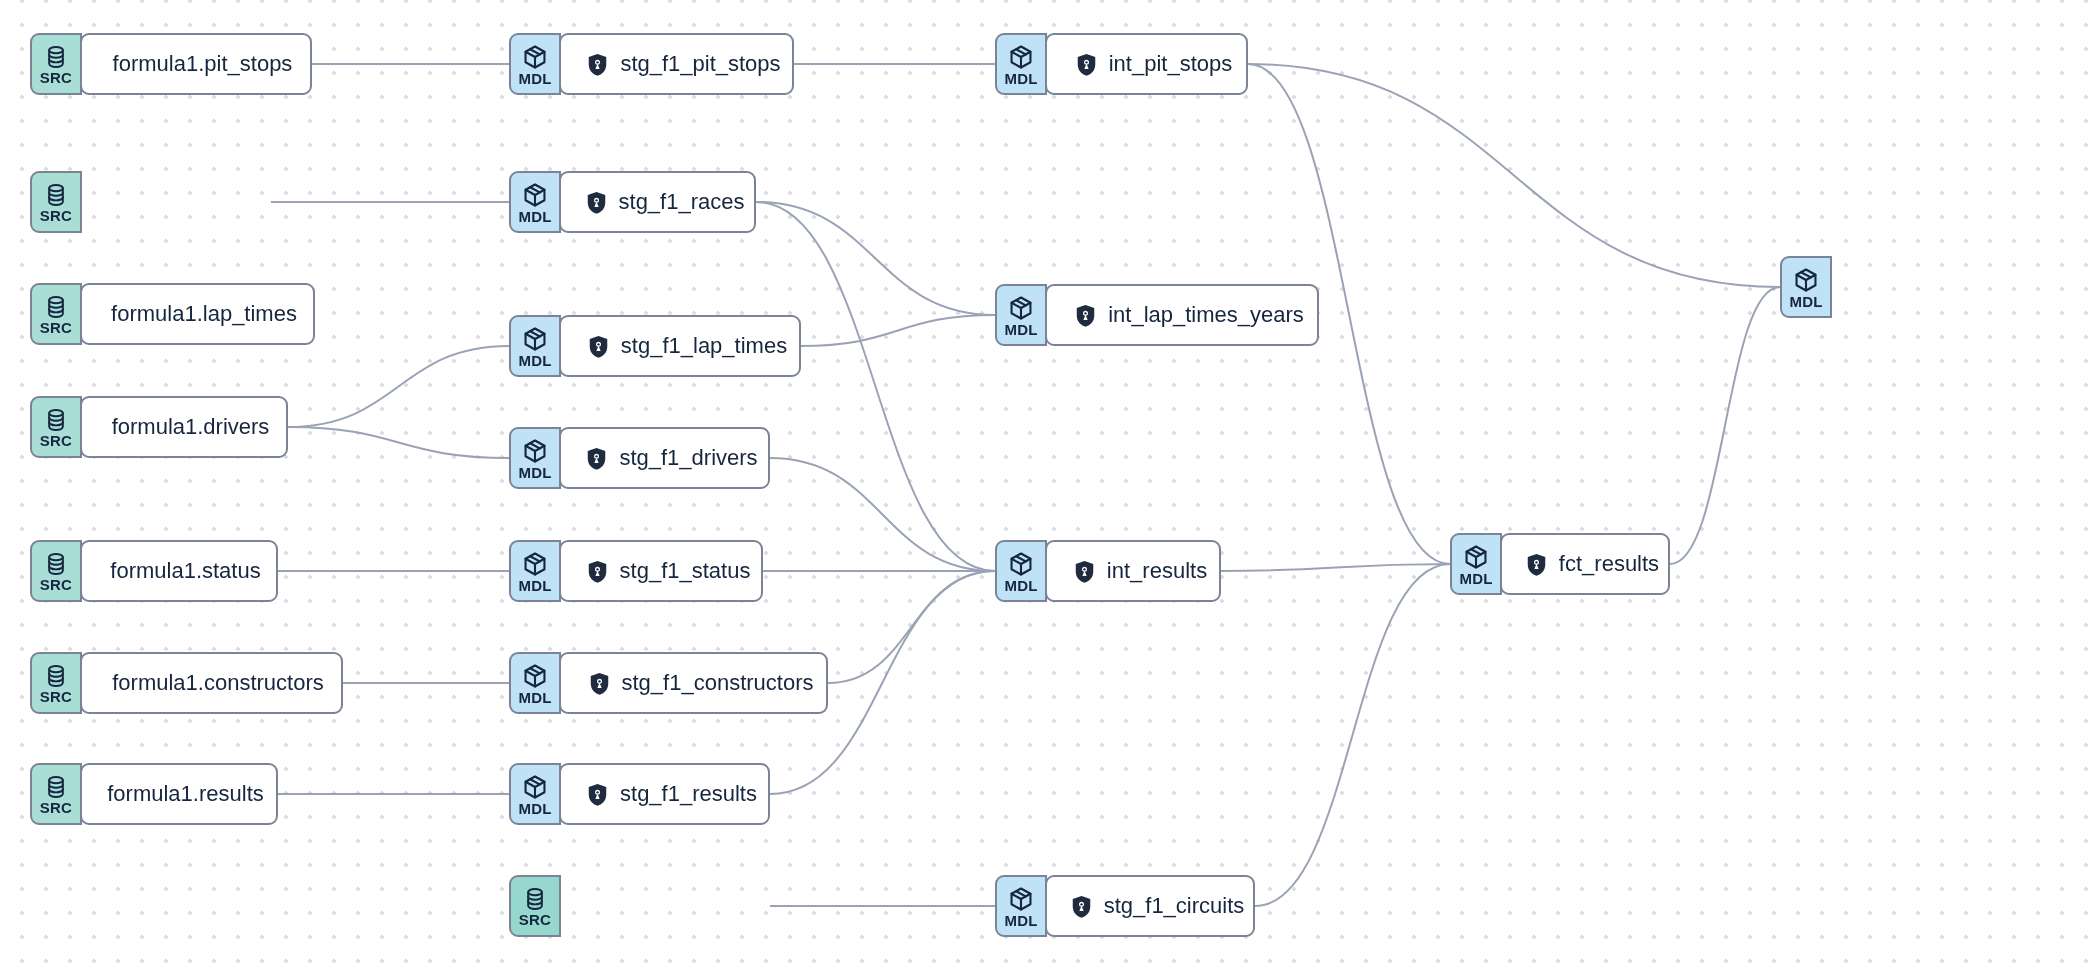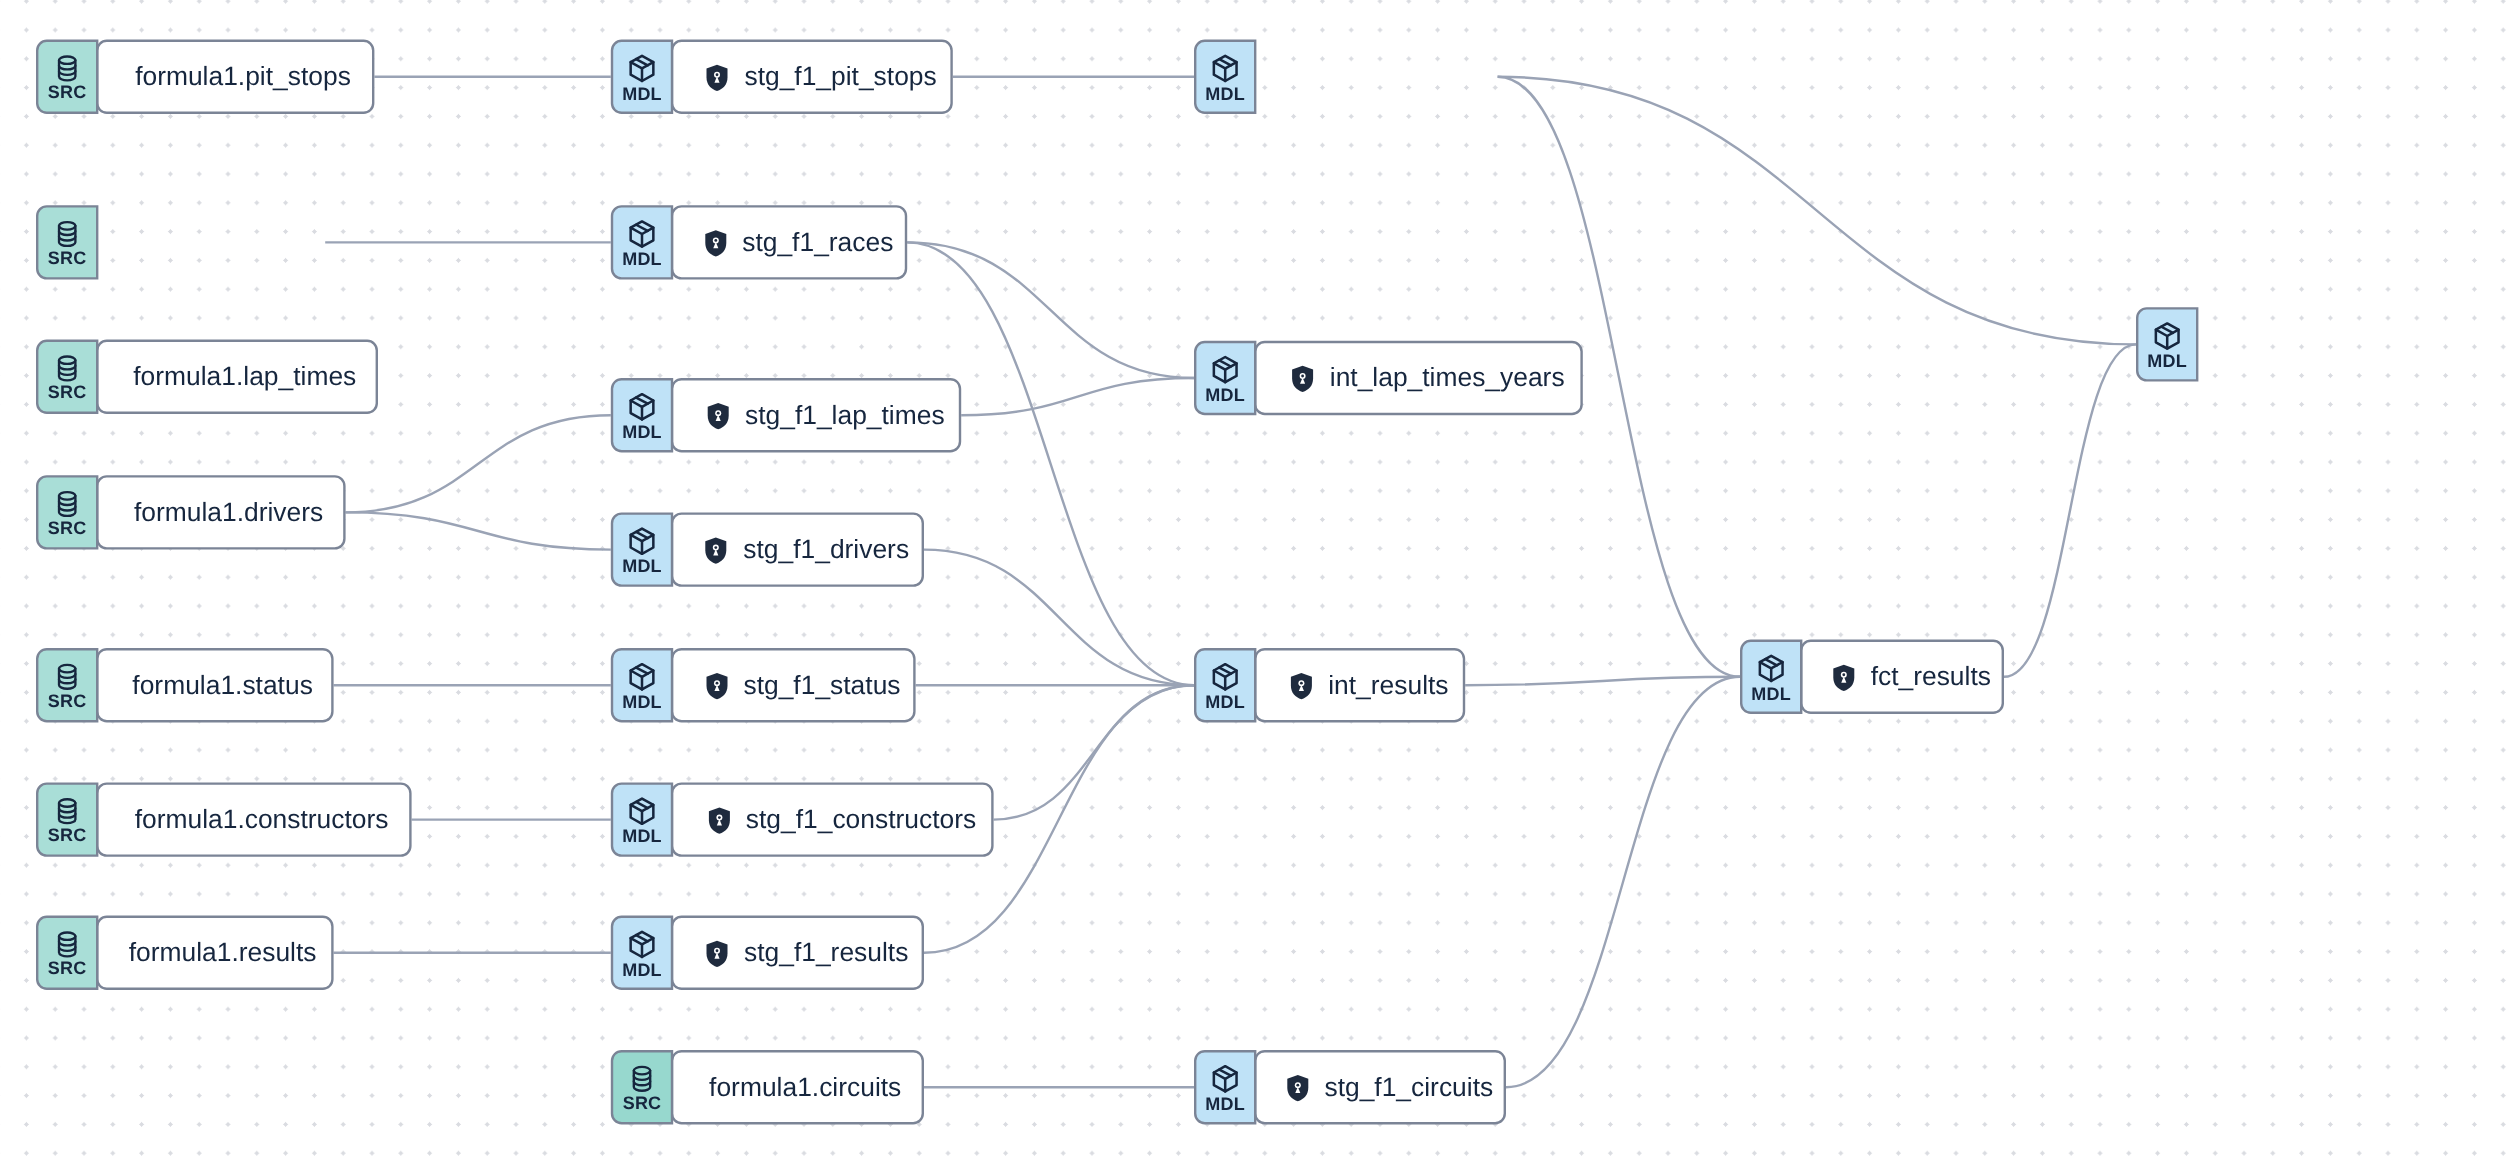--- a/index.html
+++ b/index.html
@@ -107,20 +107,29 @@
       <div class="node" style="left: 995px; top: 33px; width: 253px;">
         <div class="badge" style="background: rgb(191, 226, 247);">
           <svg width="28" height="28" viewBox="0 0 40 40" fill="none" stroke="#16263e" stroke-width="3" stroke-linejoin="round" stroke-linecap="round">
             <path d="M20 5 L33.5 12.5 V27.5 L20 35 L6.5 27.5 V12.5 Z"></path>
             <path d="M6.5 12.5 L20 20 L33.5 12.5"></path>
             <path d="M20 20 V35"></path>
             <path d="M13 9 L26.8 16.3"></path>
           </svg>
           <span class="blabel">MDL</span>
         </div>
+        <div class="nbody">
+          <svg width="25" height="25" viewBox="0 0 40 40">
+            <path fill="#1f2b3e" d="M20 3 L34 8 V20 C34 29.5 28 35.5 20 38 C12 35.5 6 29.5 6 20 V8 Z"></path>
+            <circle cx="20" cy="16.5" r="4" fill="#ffffff"></circle>
+            <path d="M20 18.5 L23.4 27 H16.6 Z" fill="#ffffff"></path>
+            <circle cx="20" cy="16.5" r="1.9" fill="#1f2b3e"></circle>
+          </svg>
+          <span>int_pit_stops</span>
+        </div>
       </div>
       <div class="node" style="left: 30px; top: 171px; width: 241px;">
         <div class="badge" style="background: rgb(169, 222, 215);">
           <svg width="26" height="26" viewBox="0 0 40 40" fill="none" stroke="#16263e" stroke-width="3" stroke-linecap="round">
             <ellipse cx="20" cy="9.5" rx="10.5" ry="4.8"></ellipse>
             <path d="M9.5 9.5 v21 c0 2.7 4.7 4.8 10.5 4.8 s10.5 -2.1 10.5 -4.8 v-21"></path>
             <path d="M9.5 16.5 c0 2.7 4.7 4.8 10.5 4.8 s10.5 -2.1 10.5 -4.8"></path>
             <path d="M9.5 23.5 c0 2.7 4.7 4.8 10.5 4.8 s10.5 -2.1 10.5 -4.8"></path>
           </svg>
           <span class="blabel">SRC</span>
@@ -389,23 +398,20 @@
       </div>
       <div class="node" style="left: 509px; top: 875px; width: 261px;">
         <div class="badge" style="background: rgb(151, 216, 206);">
           <svg width="26" height="26" viewBox="0 0 40 40" fill="none" stroke="#16263e" stroke-width="3" stroke-linecap="round">
             <ellipse cx="20" cy="9.5" rx="10.5" ry="4.8"></ellipse>
             <path d="M9.5 9.5 v21 c0 2.7 4.7 4.8 10.5 4.8 s10.5 -2.1 10.5 -4.8 v-21"></path>
             <path d="M9.5 16.5 c0 2.7 4.7 4.8 10.5 4.8 s10.5 -2.1 10.5 -4.8"></path>
             <path d="M9.5 23.5 c0 2.7 4.7 4.8 10.5 4.8 s10.5 -2.1 10.5 -4.8"></path>
           </svg>
           <span class="blabel">SRC</span>
-        </div>
-        <div class="nbody">
-          <span>formula1.circuits</span>
         </div>
       </div>
       <div class="node" style="left: 995px; top: 875px; width: 260px;">
         <div class="badge" style="background: rgb(191, 226, 247);">
           <svg width="28" height="28" viewBox="0 0 40 40" fill="none" stroke="#16263e" stroke-width="3" stroke-linejoin="round" stroke-linecap="round">
             <path d="M20 5 L33.5 12.5 V27.5 L20 35 L6.5 27.5 V12.5 Z"></path>
             <path d="M6.5 12.5 L20 20 L33.5 12.5"></path>
             <path d="M20 20 V35"></path>
             <path d="M13 9 L26.8 16.3"></path>
           </svg>

